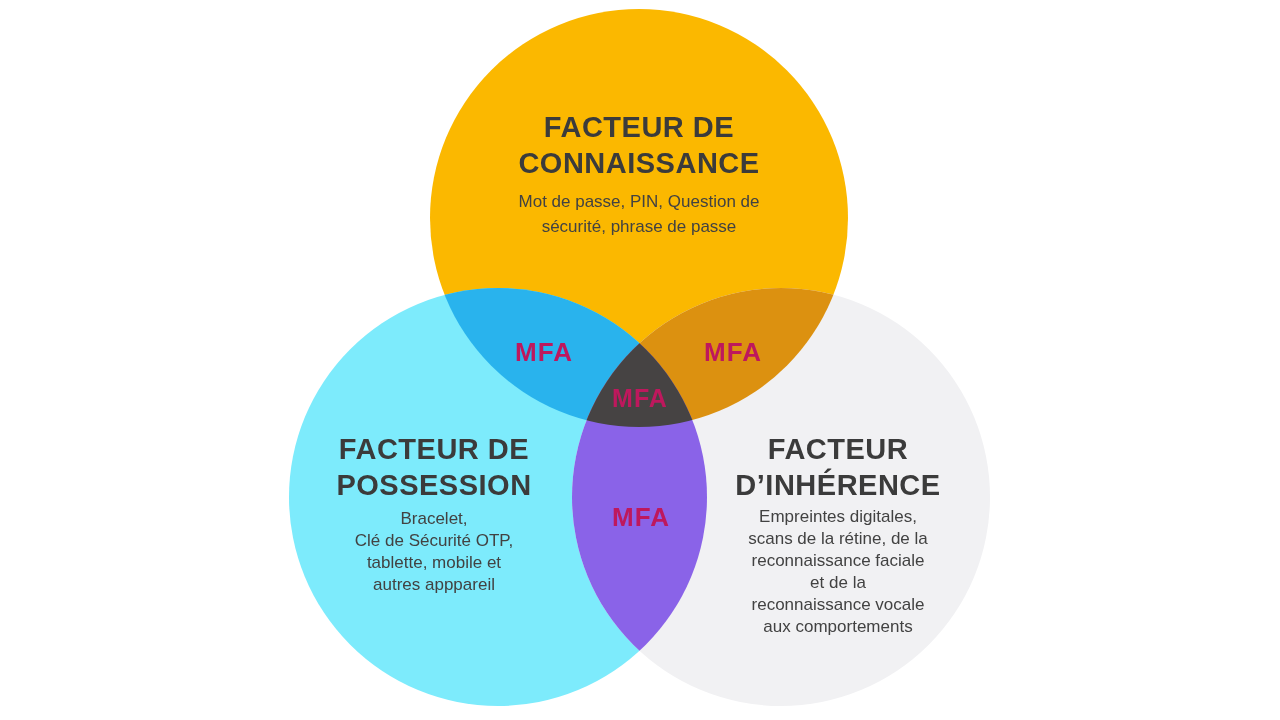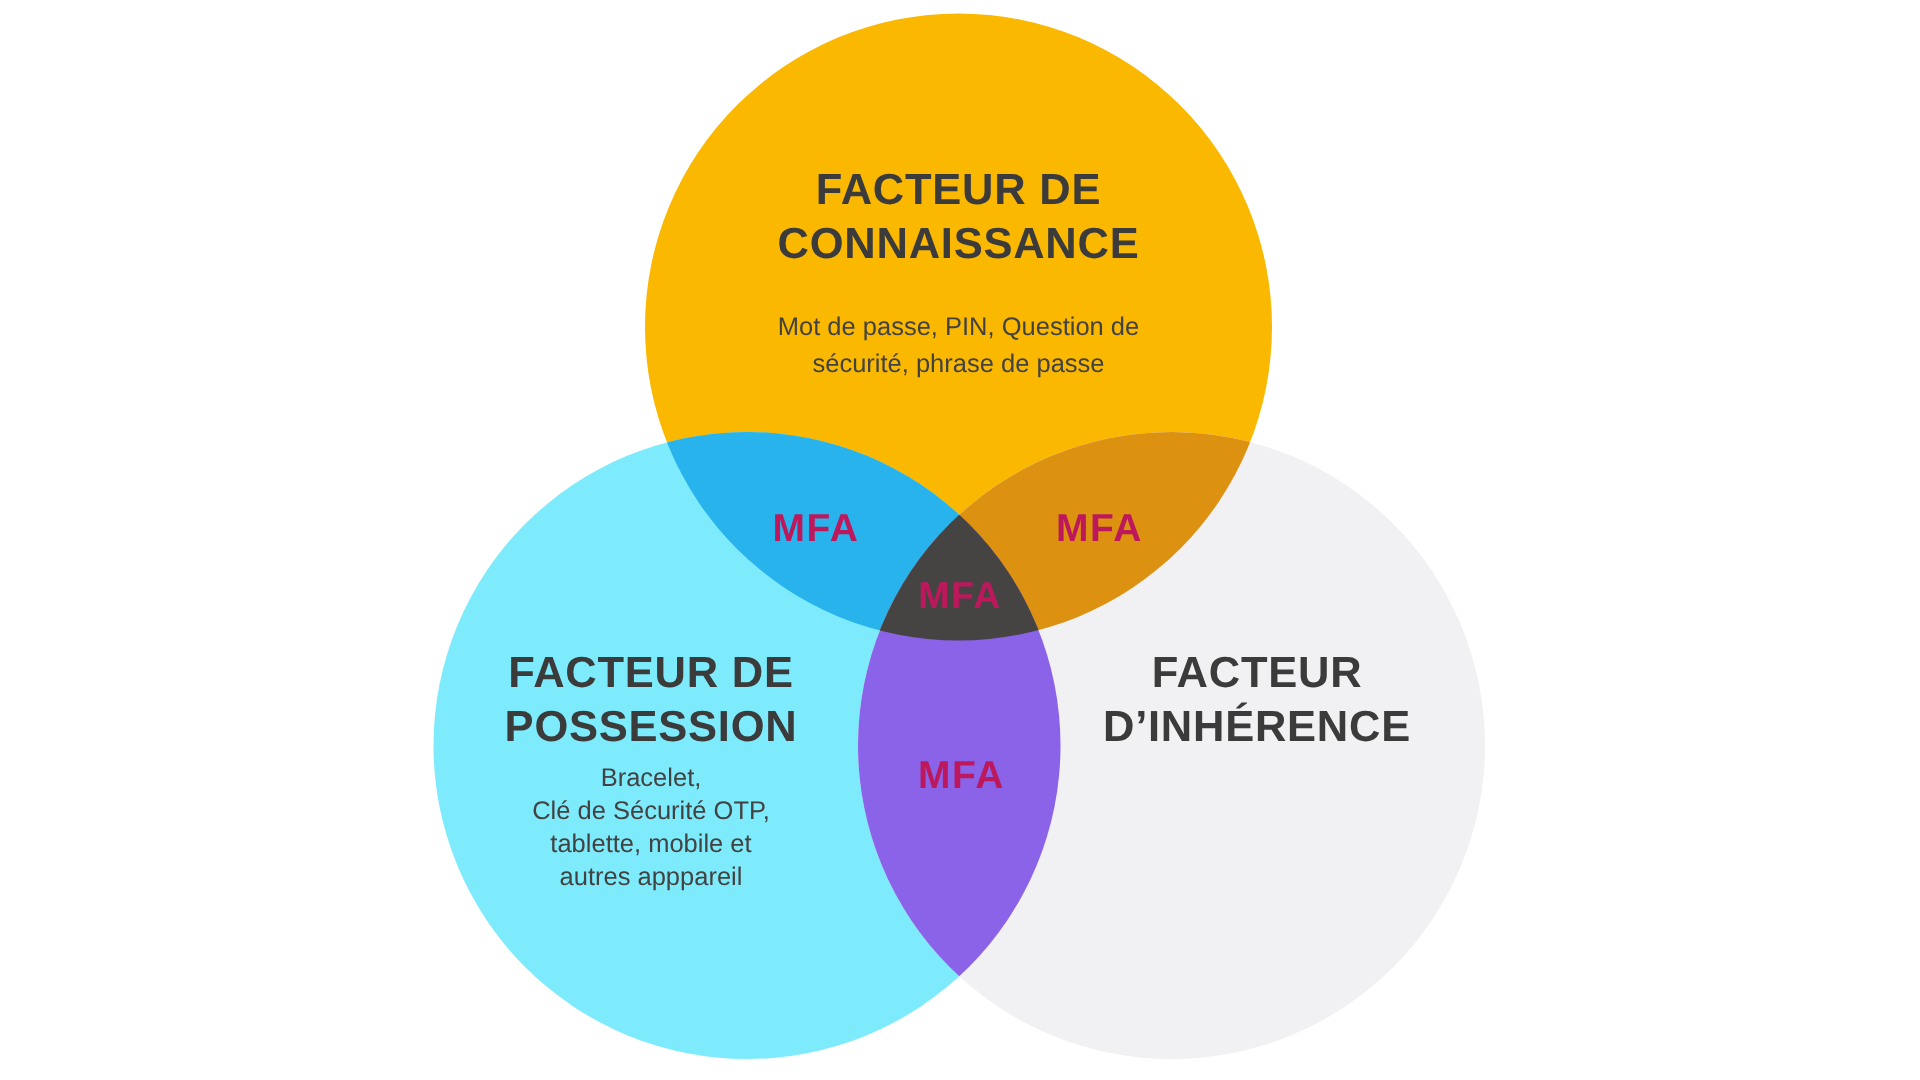--- a/index.html
+++ b/index.html
@@ -44,31 +44,37 @@
 
     <g clip-path="url(#clipTop)">
       <g clip-path="url(#clipLeft)">
         <circle cx="781" cy="497" r="209" fill="#464343"></circle>
       </g>
     </g>
   </svg>
 
   <div class="label circle-title" style="left:639px;top:109px;">FACTEUR DE
 CONNAISSANCE</div>
-  <div class="label circle-desc desc-top" style="left:639px;top:205px;">Mot de passe, PIN, Question de
+  <div class="label circle-desc desc-top" style="left:639px;top:189px;">Mot de passe, PIN, Question de
 sécurité, phrase de passe</div>
 
   <div class="label circle-title" style="left:434px;top:431px;">FACTEUR DE
 POSSESSION</div>
   <div class="label circle-desc" style="left:434px;top:508px;">Bracelet,
 Clé de Sécurité OTP,
 tablette, mobile et
 autres apppareil</div>
 
   <div class="label circle-title" style="left:838px;top:431px;">FACTEUR
 D’INHÉRENCE</div>
+  <div class="label circle-desc" style="left:838px;top:506px;">Empreintes digitales,
+scans de la rétine, de la
+reconnaissance faciale
+et de la
+reconnaissance vocale
+aux comportements</div>
 
   <div class="mfa" style="left:544px;top:352px;">MFA</div>
   <div class="mfa" style="left:733px;top:352px;">MFA</div>
   <div class="mfa mfa-center" style="left:640px;top:398px;">MFA</div>
   <div class="mfa" style="left:641px;top:517px;">MFA</div>
 
 </div>
 
 </body></html>

